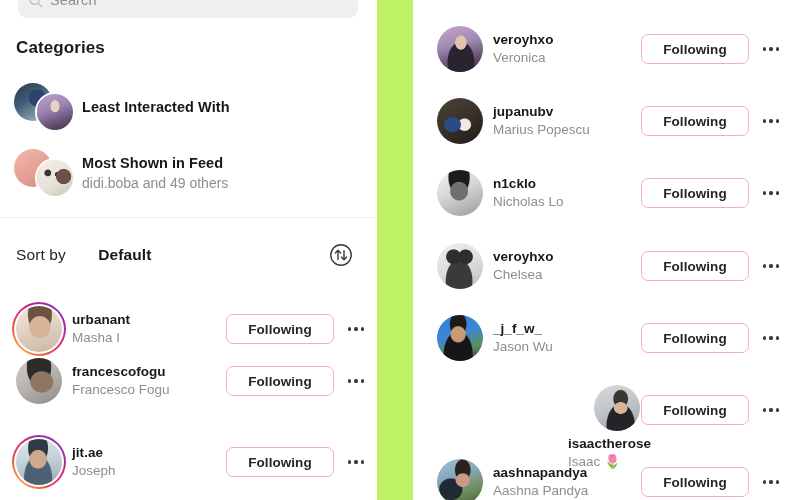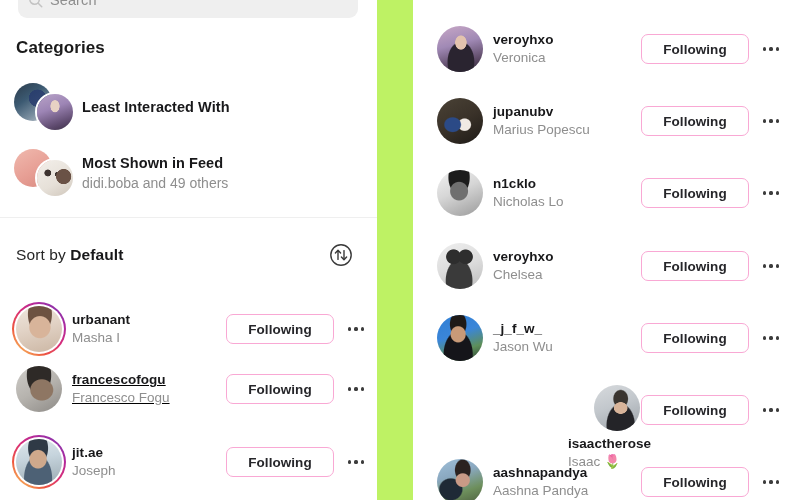--- a/index.html
+++ b/index.html
@@ -115,21 +115,21 @@
     width: 377px; height: 46px;
     display: flex;
     align-items: center;
   }
   .sort-label {
     margin-left: 16px;
     font-size: 15.5px;
     color: #262626;
     letter-spacing: .1px;
   }
-  .sort-label b { font-weight: bold; color: #18181a; }
+  .sort-label b { font-weight: bold; color: #18181a; margin-left: 28px; }
   .sort-btn {
     position: absolute;
     right: 24px; top: 11px;
     width: 24px; height: 24px;
   }
   .sort-btn svg { display: block; }
 
   
   .right-panel {
     position: absolute;
@@ -326,21 +326,21 @@
         <div class="fullname">Masha I</div>
       </div>
       <button class="follow-btn">Following</button>
       <div class="more-btn">
           <i></i>
           <i></i>
           <i></i>
         </div>
     </div>
 
-    <div class="user-row" style="top:360px;text-decoration:underline;">
+    <div class="user-row" style="top:352px;">
       <div class="avatar-wrap">
         <div class="avatar-plain">
           <div class="ph" style="background:linear-gradient(150deg,#cfcdc9 0%,#b6b3ae 50%,#8d8a86 100%);"></div>
           <div class="ph" style="background:radial-gradient(ellipse at 56% 52%, #8e7663 0 30%, rgba(0,0,0,0) 33%), radial-gradient(ellipse at 50% 20%, #2e2a27 0 36%, rgba(0,0,0,0) 39%);"></div>
         </div>
       </div>
       <div class="user-text">
         <div class="username">francescofogu</div>
         <div class="fullname">Francesco Fogu</div>
       </div>

